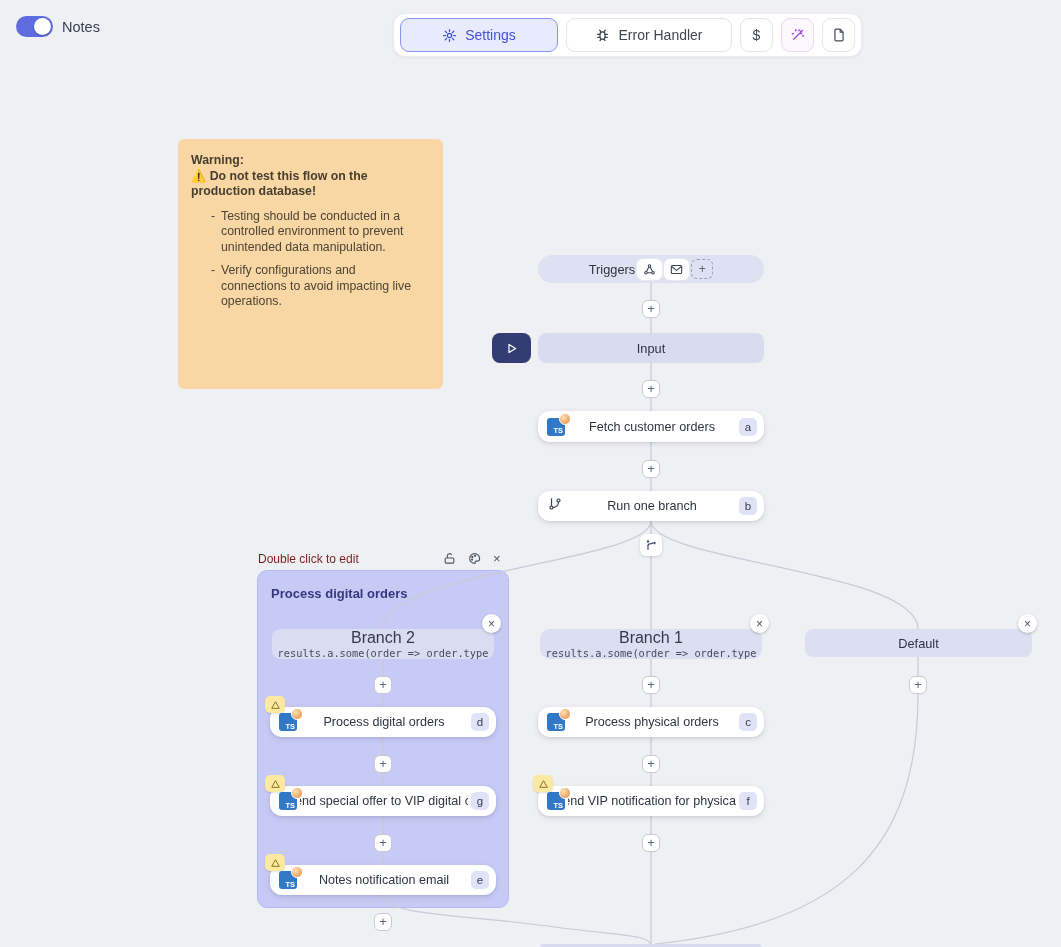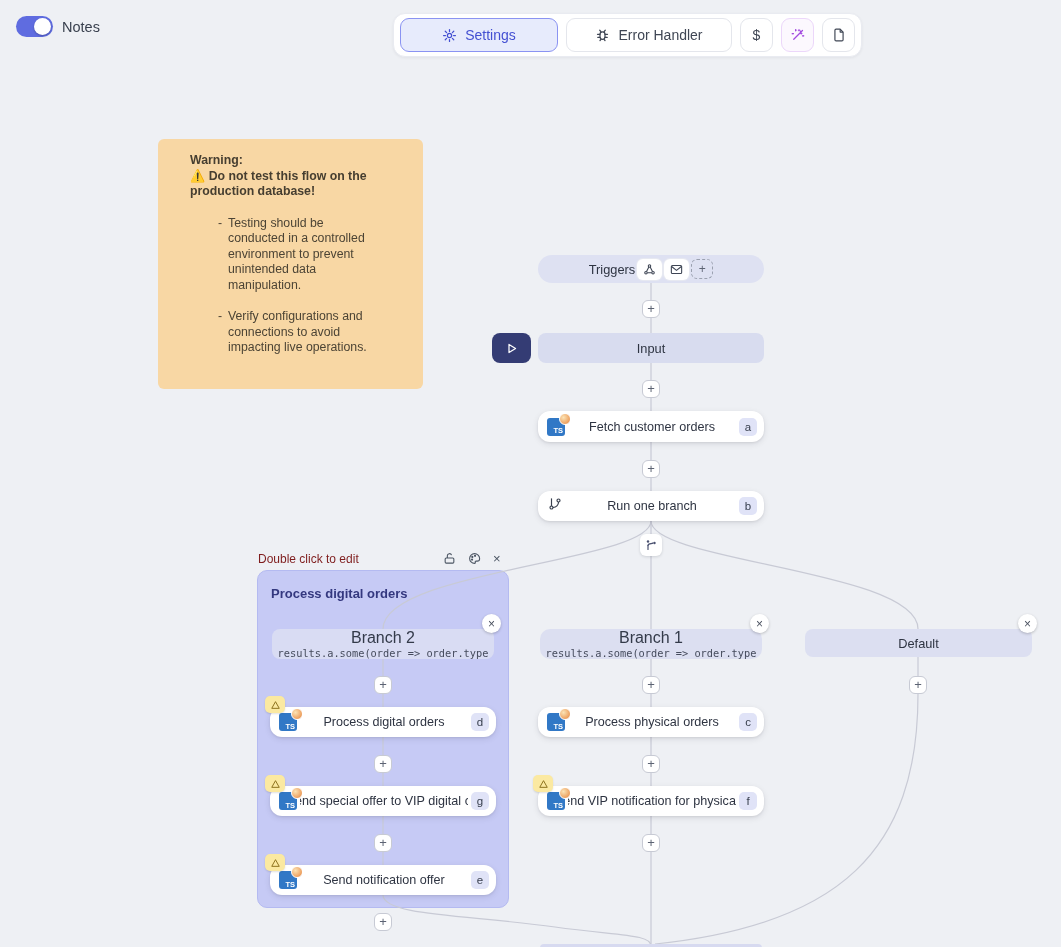--- a/index.html
+++ b/index.html
@@ -16,26 +16,26 @@
   .toolbar{position:absolute;left:393px;top:13px;height:44px;background:#fff;border:1px solid #e9ebf1;border-radius:12px;
            box-shadow:0 1px 3px rgba(20,24,40,.06);display:flex;align-items:center;gap:8px;padding:0 6px;z-index:5;box-sizing:border-box;}
   .tb-btn{height:34px;border-radius:9px;display:flex;align-items:center;justify-content:center;gap:8px;font-size:14px;cursor:pointer;box-sizing:border-box;}
   .tb-settings{width:158px;background:#e7ebfc;border:1.5px solid #8a93f2;color:#4450d2;font-weight:500;}
   .tb-error{width:166px;background:#fff;border:1px solid #e4e6ec;color:#3f4654;}
   .tb-sq{width:33px;background:#fff;border:1px solid #e4e6ec;color:#3f4654;font-size:14px;}
   .tb-wand{border:1px solid #ecd7fa;background:#fcf8fe;color:#a34ae0;}
   .tb-btn svg{display:block;}
 
   
-  .note{position:absolute;left:158px;top:139px;width:265px;height:250px;box-sizing:border-box;background:#f8d7a4;border-radius:6px;
-        padding:14px 32px;z-index:5;color:#4c4435;font-size:12.3px;line-height:15.5px;}
+  .note{position:absolute;left:178px;top:139px;width:265px;height:250px;box-sizing:border-box;background:#f8d7a4;border-radius:6px;
+        padding:14px 13px;z-index:5;color:#4c4435;font-size:12.3px;line-height:15.5px;}
   .note b{color:#463e30;}
   .note .warn-ico{color:#dd9a12;}
   .note ul{list-style:none;margin:9px 0 0 0;padding:0 0 0 22px;}
-  .note li{position:relative;margin:16px;}
+  .note li{position:relative;margin:8px;}
   .note li::before{content:"-";position:absolute;left:-10px;}
 
   
   .pill{position:absolute;background:#dcdff1;border-radius:8px;display:flex;align-items:center;justify-content:center;
         font-size:12.8px;color:#2e3442;z-index:3;box-sizing:border-box;}
   .node{position:absolute;background:#fff;border-radius:12px;z-index:3;
         box-shadow:0 1px 2px rgba(20,24,40,.08),0 2px 6px rgba(20,24,40,.10);}
   .node-title{position:absolute;left:30px;right:28px;top:0;bottom:0;display:flex;align-items:center;justify-content:center;
         font-size:12.6px;color:#2e3442;white-space:nowrap;overflow:hidden;}
   .ts-icon{position:absolute;left:9px;top:50%;transform:translateY(-50%);width:18px;height:18px;background:#3178c6;border-radius:3px;}
@@ -284,21 +284,21 @@
   <div class="warn-badge" style="left:265px;top:854px;">
       <svg width="11" height="10" viewBox="0 0 24 24" fill="none" stroke="#8f741f" stroke-width="2.4" stroke-linejoin="round">
         <path d="M12 4L3 20h18z"></path>
       </svg>
     </div>
   <div class="node" style="left:270px;top:865px;width:226px;height:30px;">
     <span class="ts-icon">
         <span class="ts-txt">TS</span>
         <span class="ts-emoji"></span>
       </span>
-    <span class="node-title">Send notification offer</span>
+    <span class="node-title">Notes notification email</span>
     <span class="letter-badge">e</span>
   </div>
 
   <div class="plus-btn" style="left:374px;top:913px;">+</div>
 
   <div class="plus-btn" style="left:642px;top:676px;">+</div>
 
   <div class="node" style="left:538px;top:707px;width:226px;height:30px;">
     <span class="ts-icon">
         <span class="ts-txt">TS</span>

